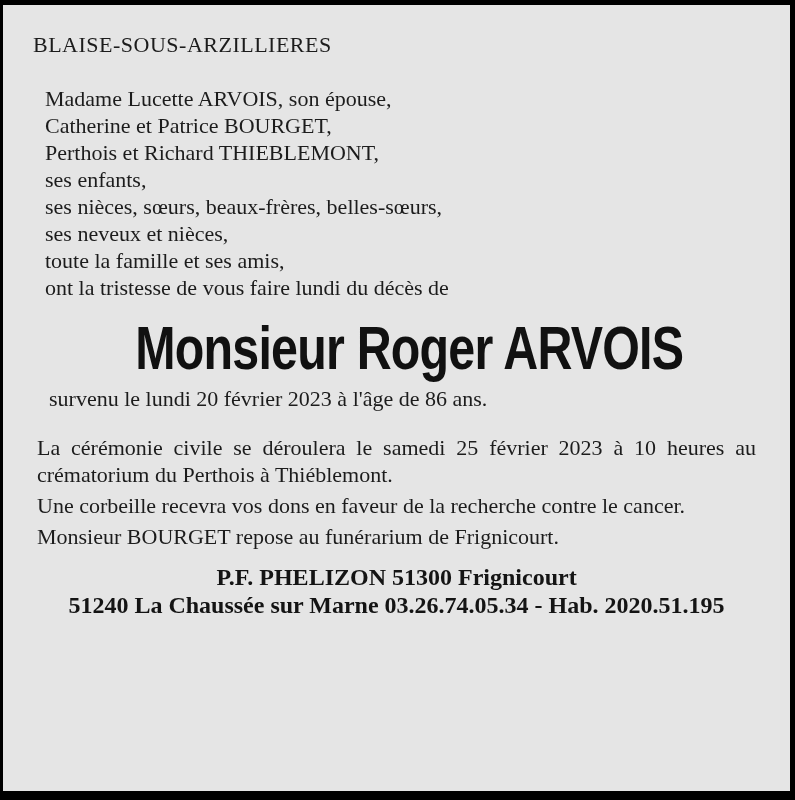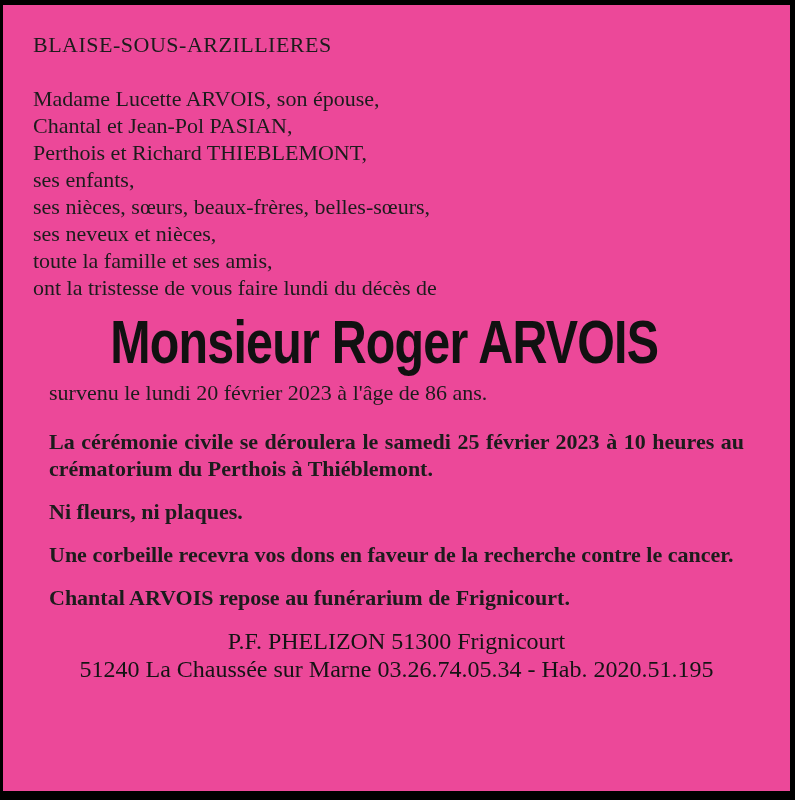--- a/index.html
+++ b/index.html
@@ -5,46 +5,46 @@
   html, body {
     margin: 0;
     padding: 0;
     background: #ffffff;
   }
   .page {
     position: relative;
     width: 795px;
     height: 800px;
     box-sizing: border-box;
-    background: #ec4899;
+    background: #e5e5e5;
     border-style: solid;
     border-color: #000000;
     border-top-width: 5px;
     border-right-width: 5px;
     border-bottom-width: 9px;
     border-left-width: 3px;
     padding: 26px 30px 0 30px;
     font-family: "Liberation Serif", "DejaVu Serif", serif;
     font-size: 22px;
     line-height: 27px;
     color: #1c1c1c;
     overflow: hidden;
   }
   .commune {
     margin: 0 0 27px 0;
     letter-spacing: 0.5px;
   }
   .family-list {
-    margin: 0;
+    margin: 12px;
   }
   .family-list div {
     white-space: nowrap;
   }
   .deceased-name-wrap {
-    text-align: left;
+    text-align: right;
     margin: 6px 0 2px 0;
     height: 70px;
     line-height: 70px;
   }
   .deceased-name {
     display: inline-block;
     font-family: "Liberation Sans", "DejaVu Sans", sans-serif;
     font-weight: bold;
     font-size: 62px;
     line-height: 70px;
@@ -54,65 +54,63 @@
     white-space: nowrap;
     color: #111111;
   }
   .death-line {
     margin: 0 0 22px 16px;
   }
   .ceremony {
     margin: 0;
   }
   .ceremony p {
-    margin: 16px;
+    margin: 4px;
     text-align: justify;
-    font-weight: bold;
   }
   .thanks-line {
     margin: 27px 0 0 0;
   }
   .footer {
     margin-top: 13px;
     text-align: center;
-    font-weight: normal;
+    font-weight: bold;
     font-size: 24px;
     line-height: 28px;
     color: #141414;
   }
 </style>
 </head>
 <body>
 
 <div class="page">
 
   <div class="commune">BLAISE-SOUS-ARZILLIERES</div>
 
   <div class="family-list">
     <div>Madame Lucette ARVOIS, son épouse,</div>
-    <div>Chantal et Jean-Pol PASIAN,</div>
+    <div>Catherine et Patrice BOURGET,</div>
     <div>Perthois et Richard THIEBLEMONT,</div>
     <div>ses enfants,</div>
     <div>ses nièces, sœurs, beaux-frères, belles-sœurs,</div>
     <div>ses neveux et nièces,</div>
     <div>toute la famille et ses amis,</div>
     <div>ont la tristesse de vous faire lundi du décès de</div>
   </div>
 
   <div class="deceased-name-wrap">
     <span class="deceased-name">Monsieur Roger ARVOIS</span>
   </div>
 
   <div class="death-line">survenu le lundi 20 février 2023 à l'âge de 86 ans.</div>
 
   <div class="ceremony">
     <p>La cérémonie civile se déroulera le samedi 25 février 2023 à 10 heures au crématorium du Perthois à Thiéblemont.</p>
-    <p>Ni fleurs, ni plaques.</p>
     <p>Une corbeille recevra vos dons en faveur de la recherche contre le cancer.</p>
-    <p>Chantal ARVOIS repose au funérarium de Frignicourt.</p>
+    <p>Monsieur BOURGET repose au funérarium de Frignicourt.</p>
   </div>
 
 
   <div class="footer">
     <div>P.F. PHELIZON 51300 Frignicourt</div>
     <div>51240 La Chaussée sur Marne 03.26.74.05.34 - Hab. 2020.51.195</div>
   </div>
 
 </div>
 

